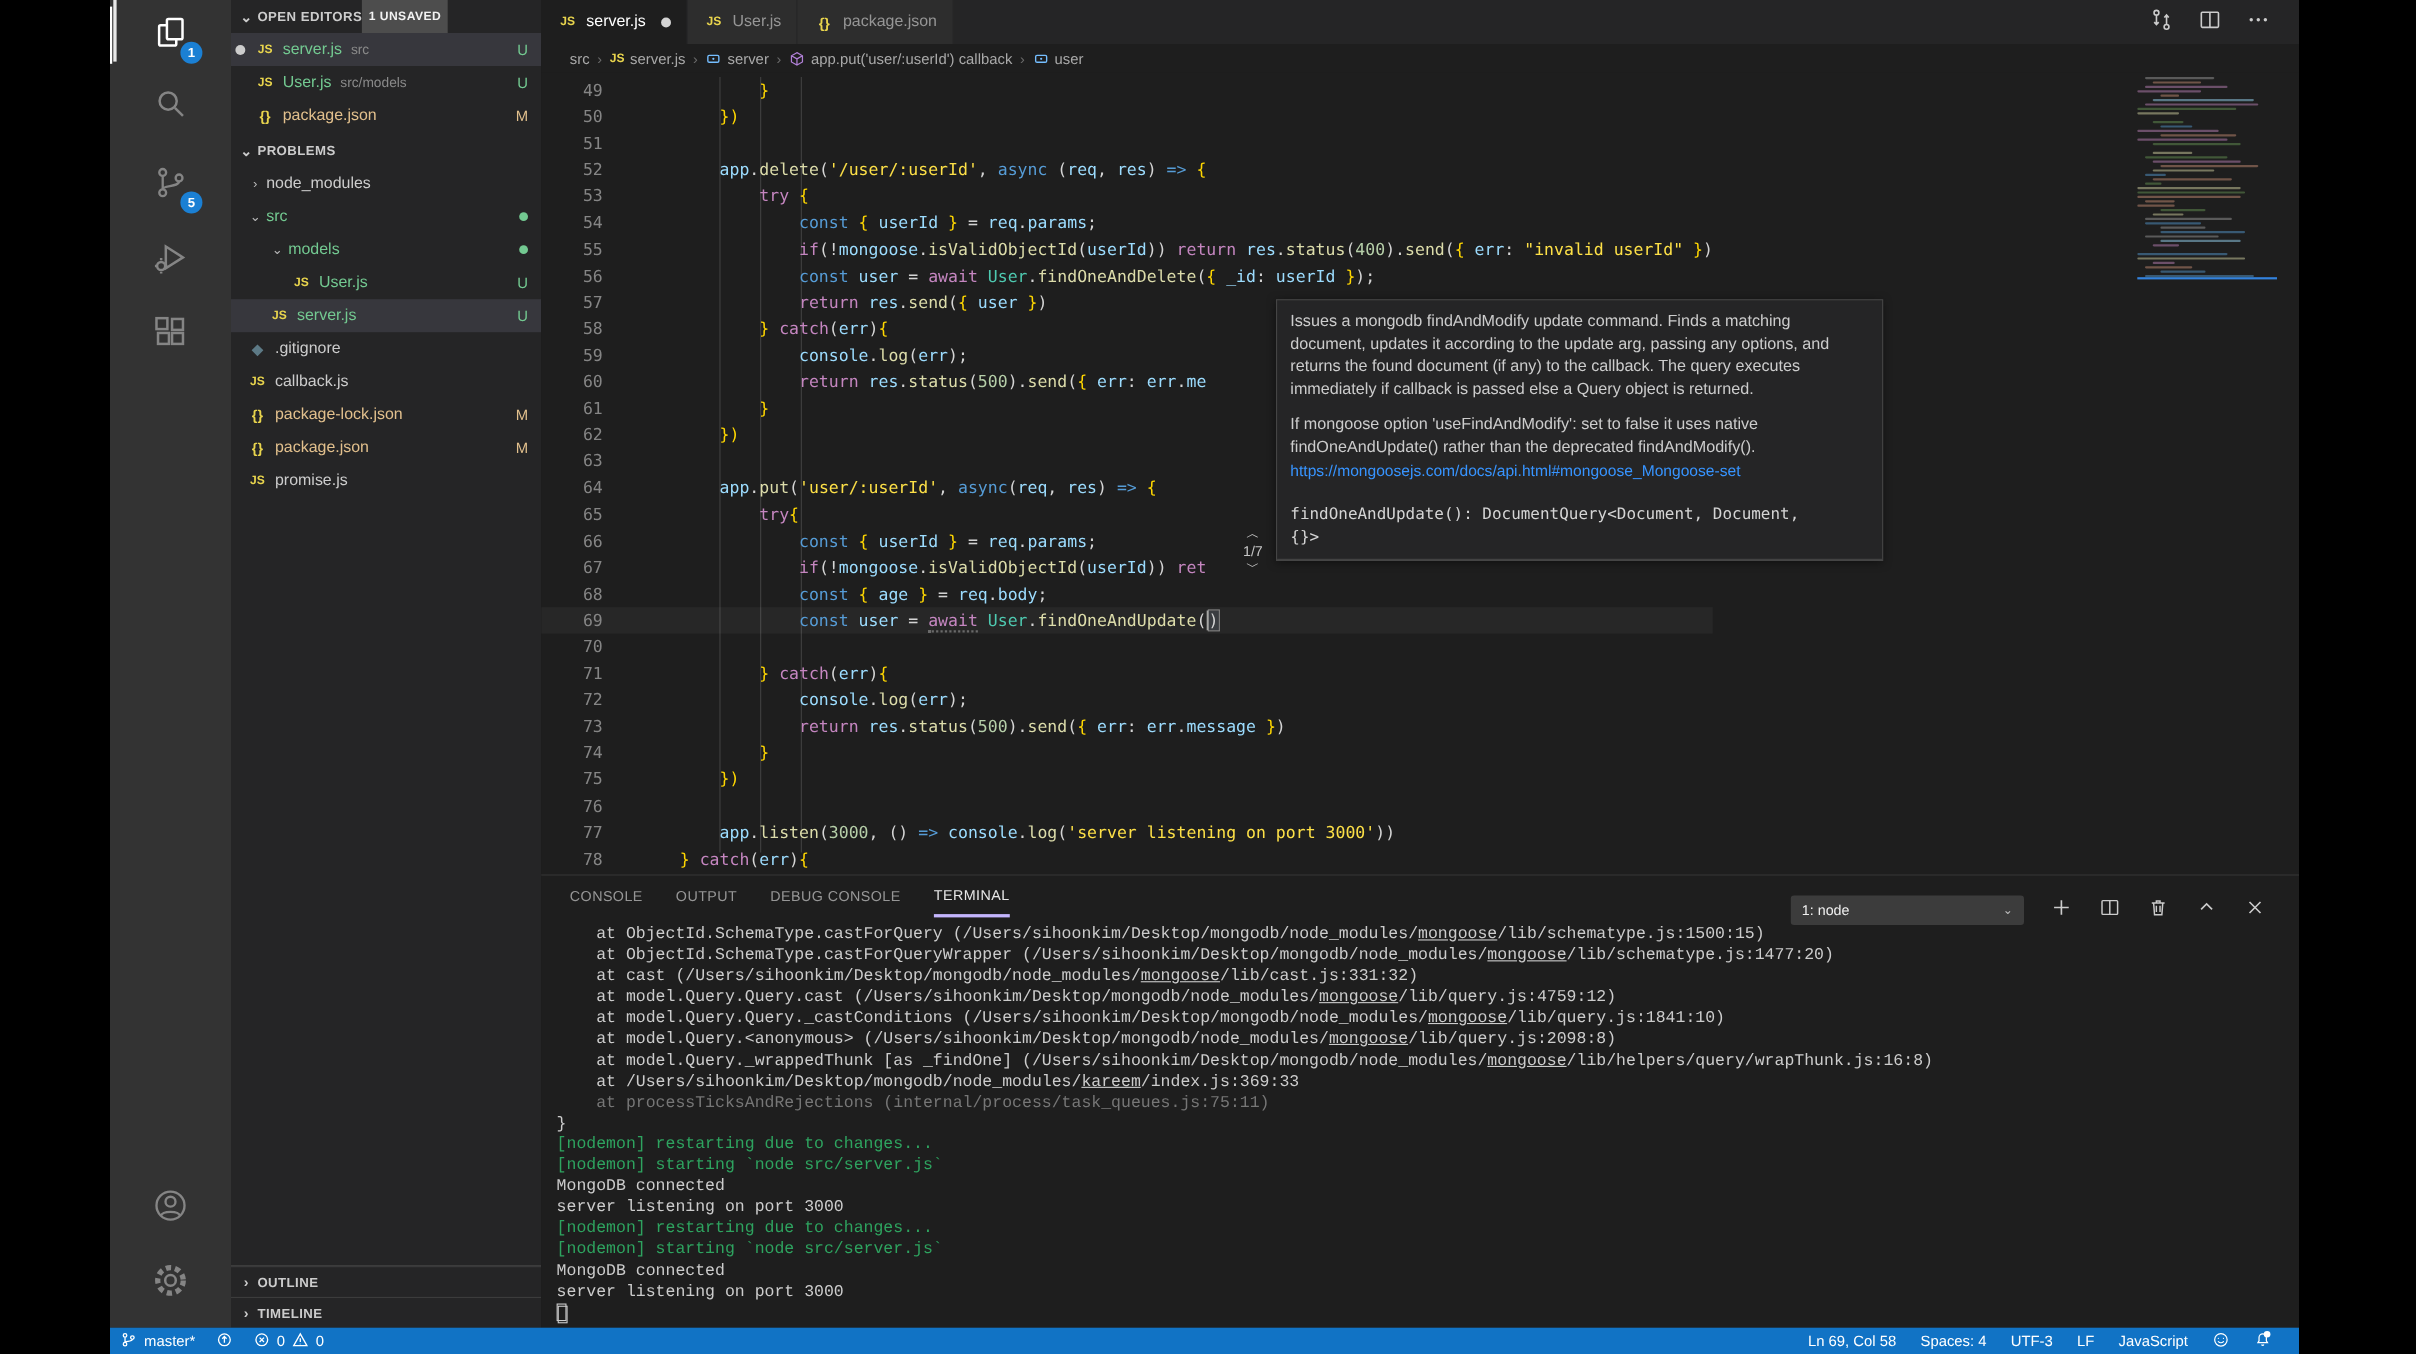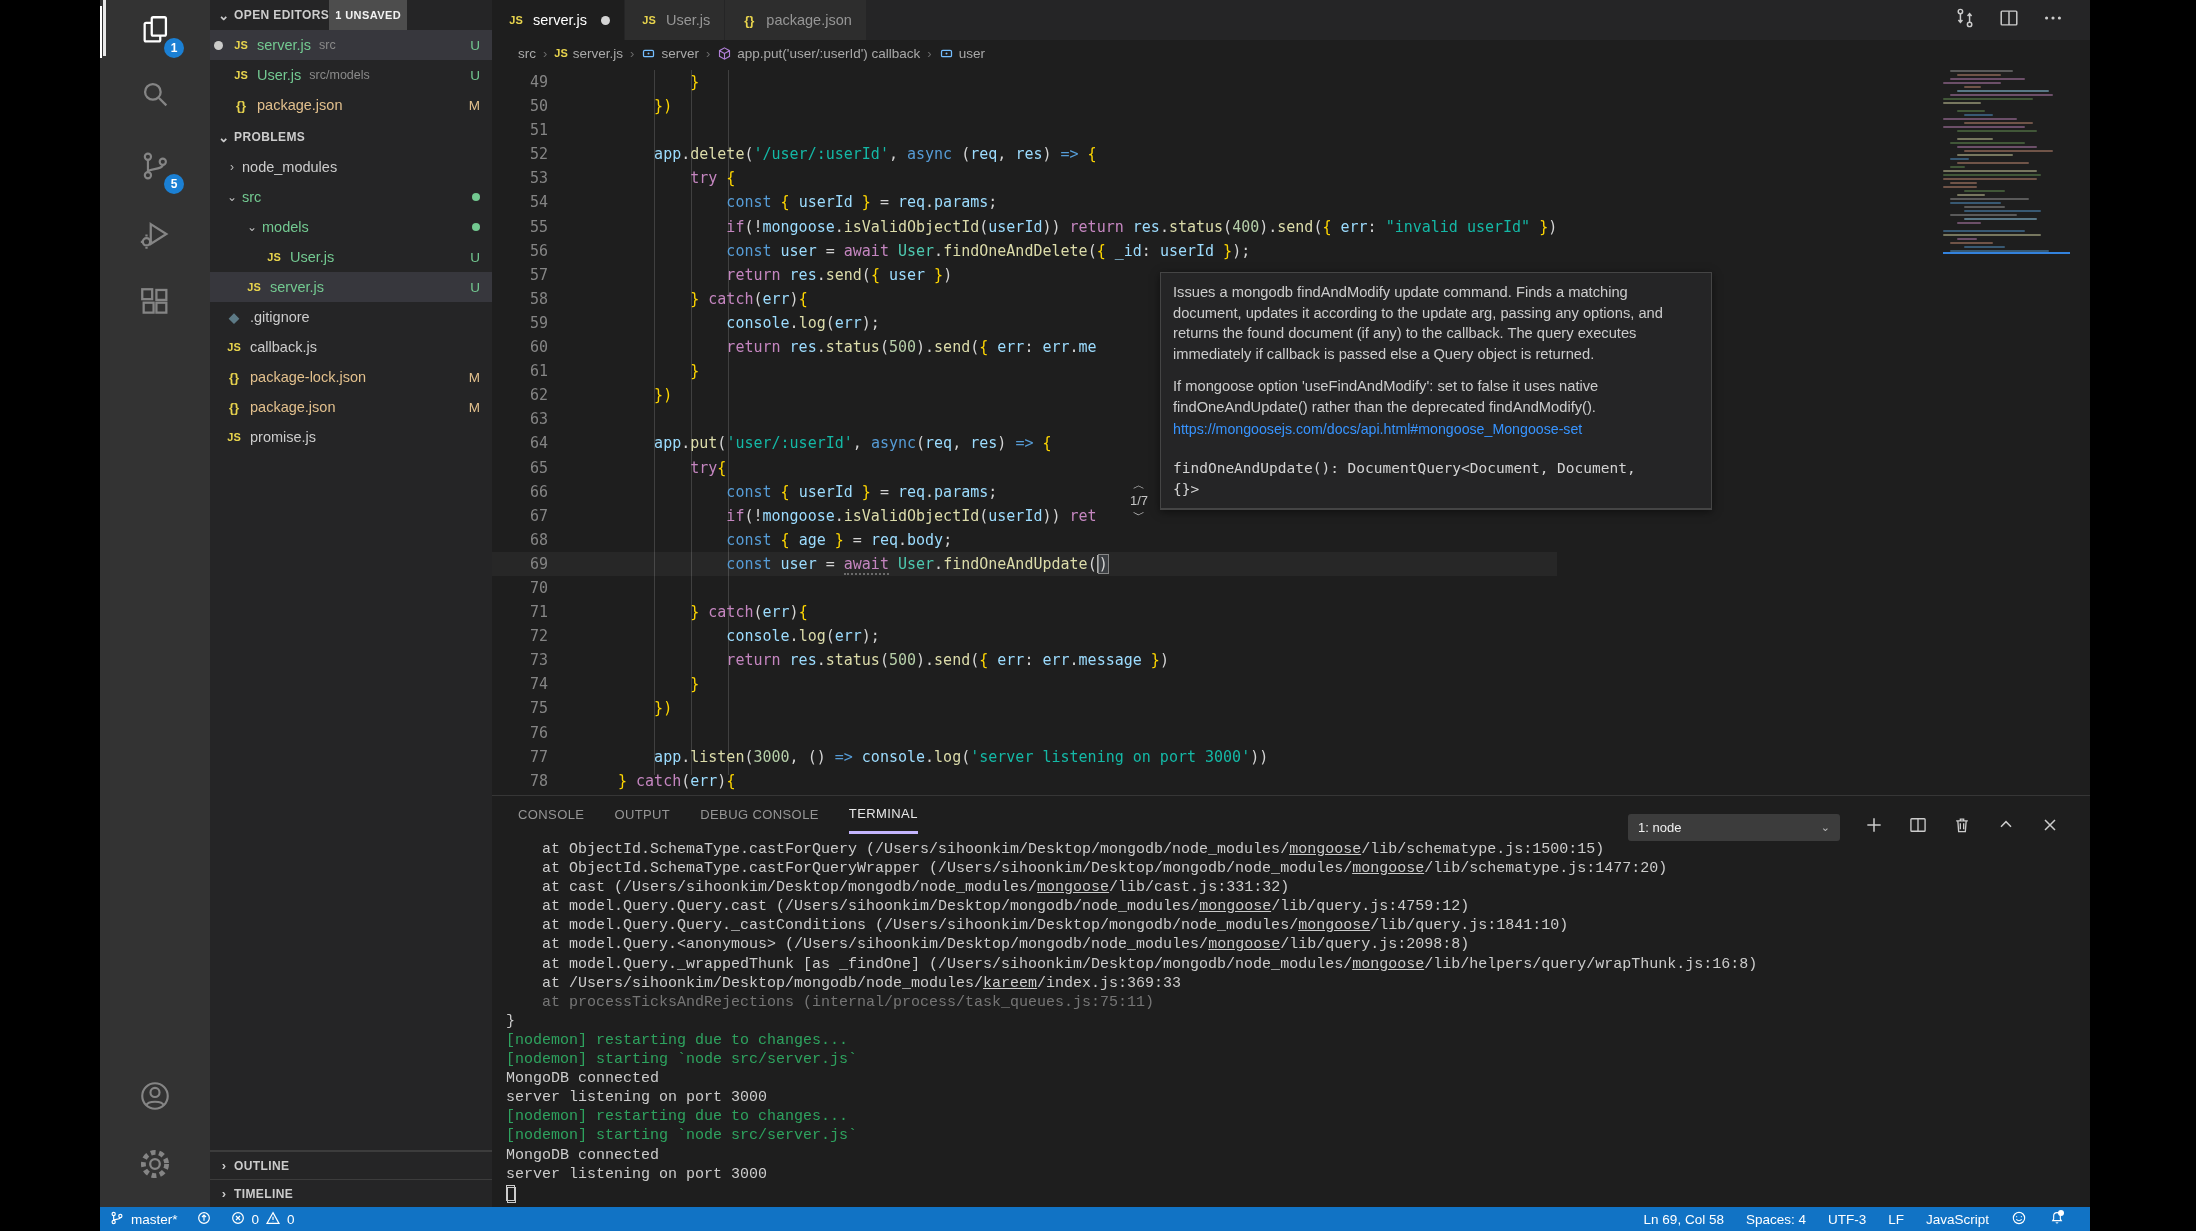--- a/index.html
+++ b/index.html
@@ -60,21 +60,21 @@
   .bc-sep{color:#6a6a6a;margin:0 7px;font-size:13px}
   .bc-ico{margin-right:5px;display:inline-flex}
 
   
   #editor{position:absolute;left:0;top:66px;width:1598px;height:729px;background:#1e1e1e;overflow:hidden}
   #code{position:absolute;left:0;top:4px;font-family:"DejaVu Sans Mono",monospace;font-size:15px;line-height:24.1px;white-space:pre}
   .code-line{position:relative;height:24.1px;padding-left:126px}
   .code-line.current{background:rgba(255,255,255,.045)}
   .line-num{position:absolute;left:0;top:0;width:56px;text-align:right;color:#858585}
   .tok-kw{color:#569cd6}.tok-ctrl{color:#c586c0}.tok-fn{color:#dcdcaa}.tok-var{color:#9cdcfe}
-  .tok-cls{color:#4ec9b0}.tok-str{color:#14b8a6}.tok-num{color:#b5cea8}.tok-brace{color:#ffd700}.tok-pun{color:#d4d4d4}
+  .tok-cls{color:#4ec9b0}.tok-str{color:#fde047}.tok-num{color:#b5cea8}.tok-brace{color:#ffd700}.tok-pun{color:#d4d4d4}
   .tok-await{color:#c586c0;border-bottom:2px dotted #6a6a6a}
   .tok-match{color:#d4d4d4;outline:1px solid #878787;background:#3a3d41}
   .tok-cursor{display:inline-block;width:2px;height:18px;background:#aeafad;vertical-align:text-bottom}
   .indent-guide{position:absolute;top:4px;width:1px;background:#404040;height:705px}
 
   
   #minimap{position:absolute;left:1451px;top:4px;width:127px;height:200px;opacity:.85}
   .mm-row{height:2px;margin-bottom:2px;border-radius:1px}
   #mm-line{position:absolute;left:0;width:127px;height:2px;background:#3794ff}
 

